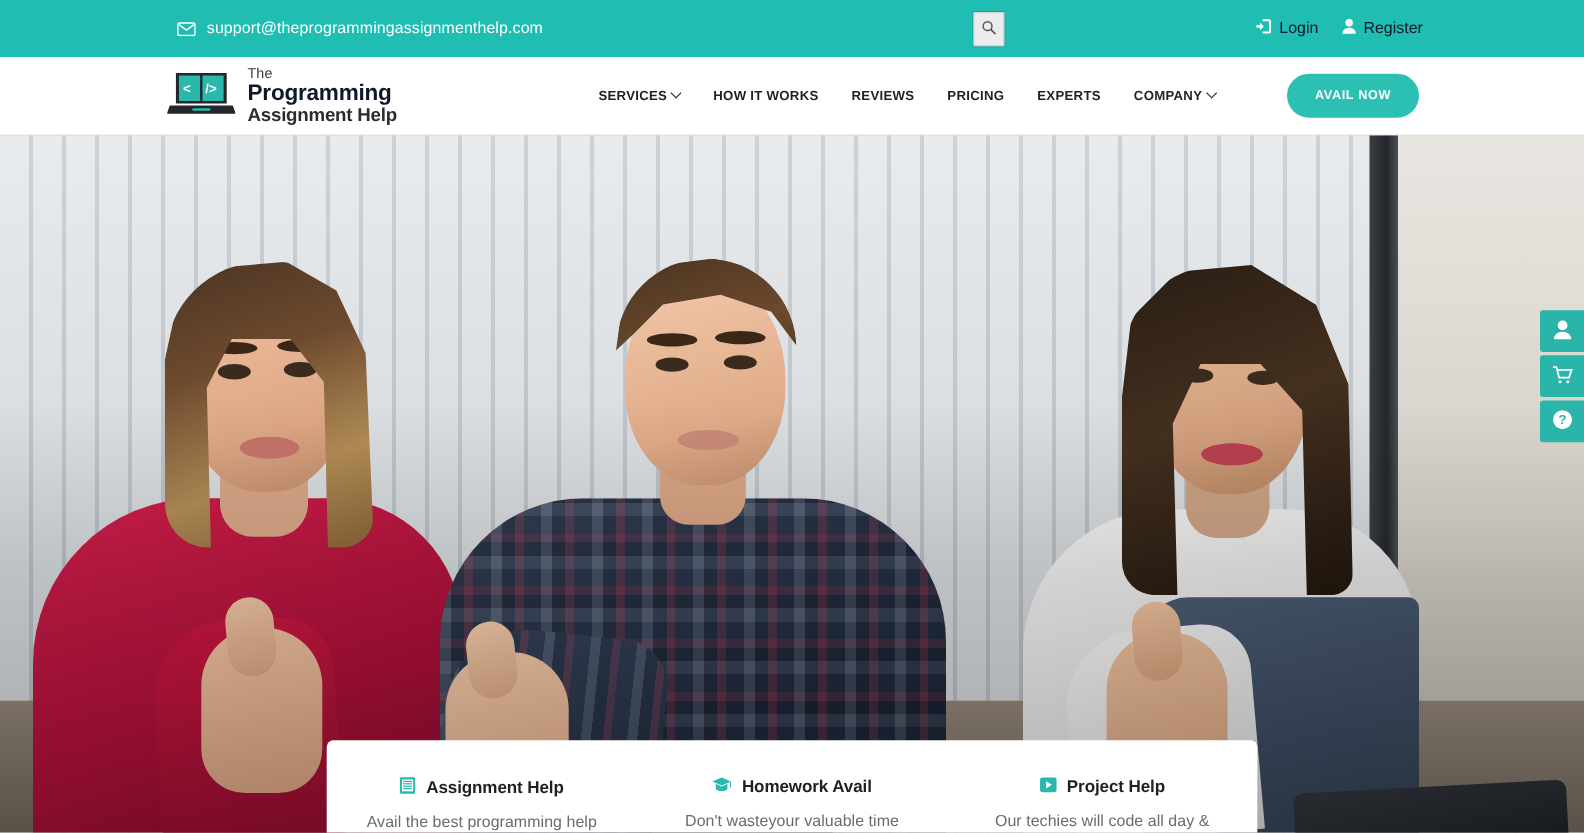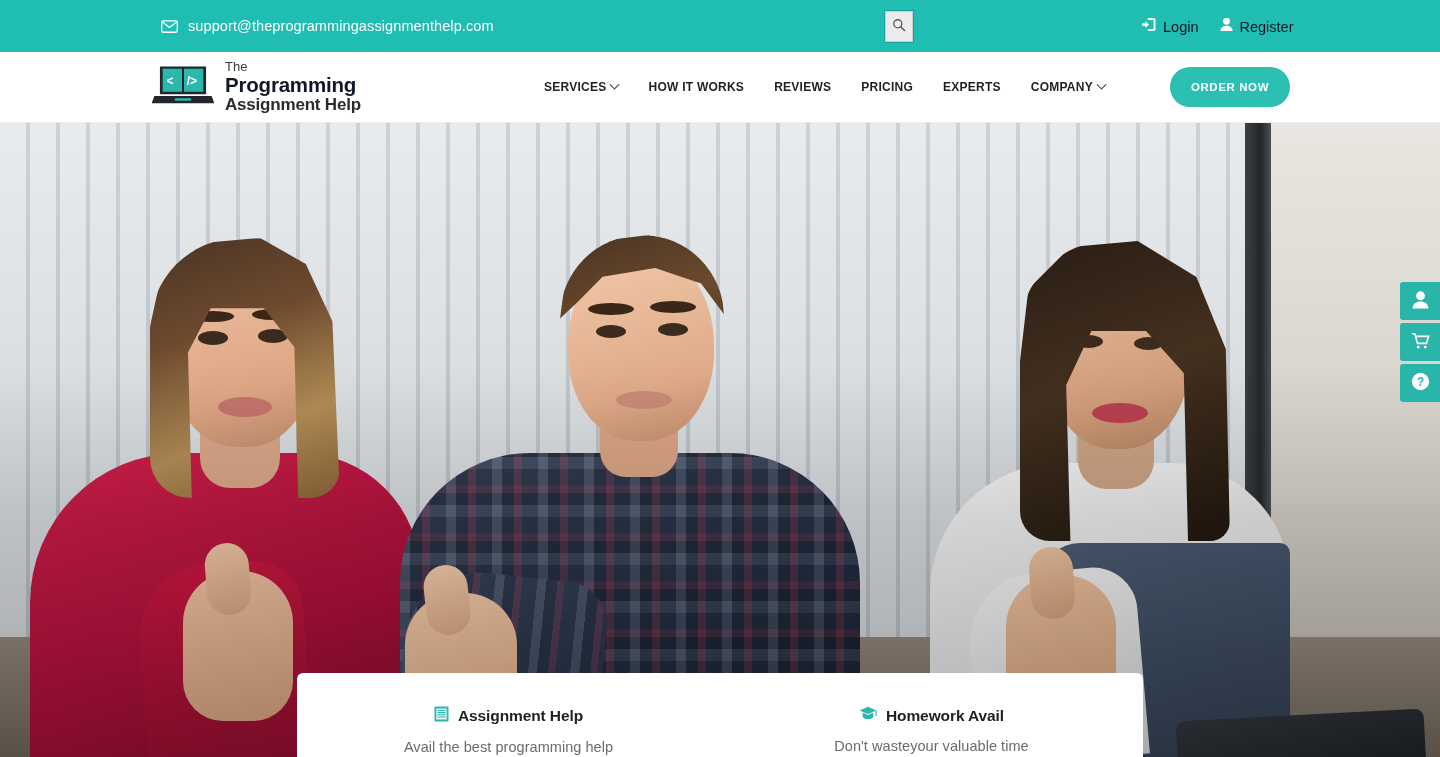--- a/index.html
+++ b/index.html
@@ -430,21 +430,21 @@
       </a>
       <a class="nav-item" href="#">
         <span>EXPERTS</span>
       </a>
       <a class="nav-item" href="#">
         <span>COMPANY</span>
         <i class="caret"></i>
       </a>
     </nav>
 
-    <button class="order-btn">ORDER NOW</button>
+    <button class="order-btn">AVAIL NOW</button>
   </div>
 
   <div class="hero">
 
     <div class="hero-photo">
       <div class="backdrop"></div>
       <div class="win-frame"></div>
       <div class="win-right"></div>
       <div class="desk"></div>
 
@@ -554,16 +554,28 @@
             <path d="M9 0.8 17.4 4.4 9 8 0.6 4.4z"></path>
             <path d="M3.7 6.4v4.1c0 1.5 2.4 2.7 5.3 2.7s5.3-1.2 5.3-2.7V6.4L9 8.9z"></path>
             <rect x="16.6" y="4.6" width="1.1" height="5.4" rx=".55"></rect>
           </svg>
         </span>
         <span>Homework Avail</span>
       </div>
       <div class="feature-desc">Don't wasteyour valuable time</div>
     </div>
 
+    <div class="feature-col">
+      <div class="feature-head">
+        <span>
+          <svg width="16" height="15" viewBox="0 0 16 15">
+            <rect x="0.5" y="0.8" width="15" height="13.4" rx="2" fill="#2ab8ac"></rect>
+            <path d="M6.1 4.2 11.2 7.5 6.1 10.8z" fill="#ffffff"></path>
+          </svg>
+        </span>
+        <span>Project Help</span>
+      </div>
+      <div class="feature-desc">Our techies will code all day &amp;</div>
+    </div>
 
   </div>
 
 </div>
 
 </body></html>

